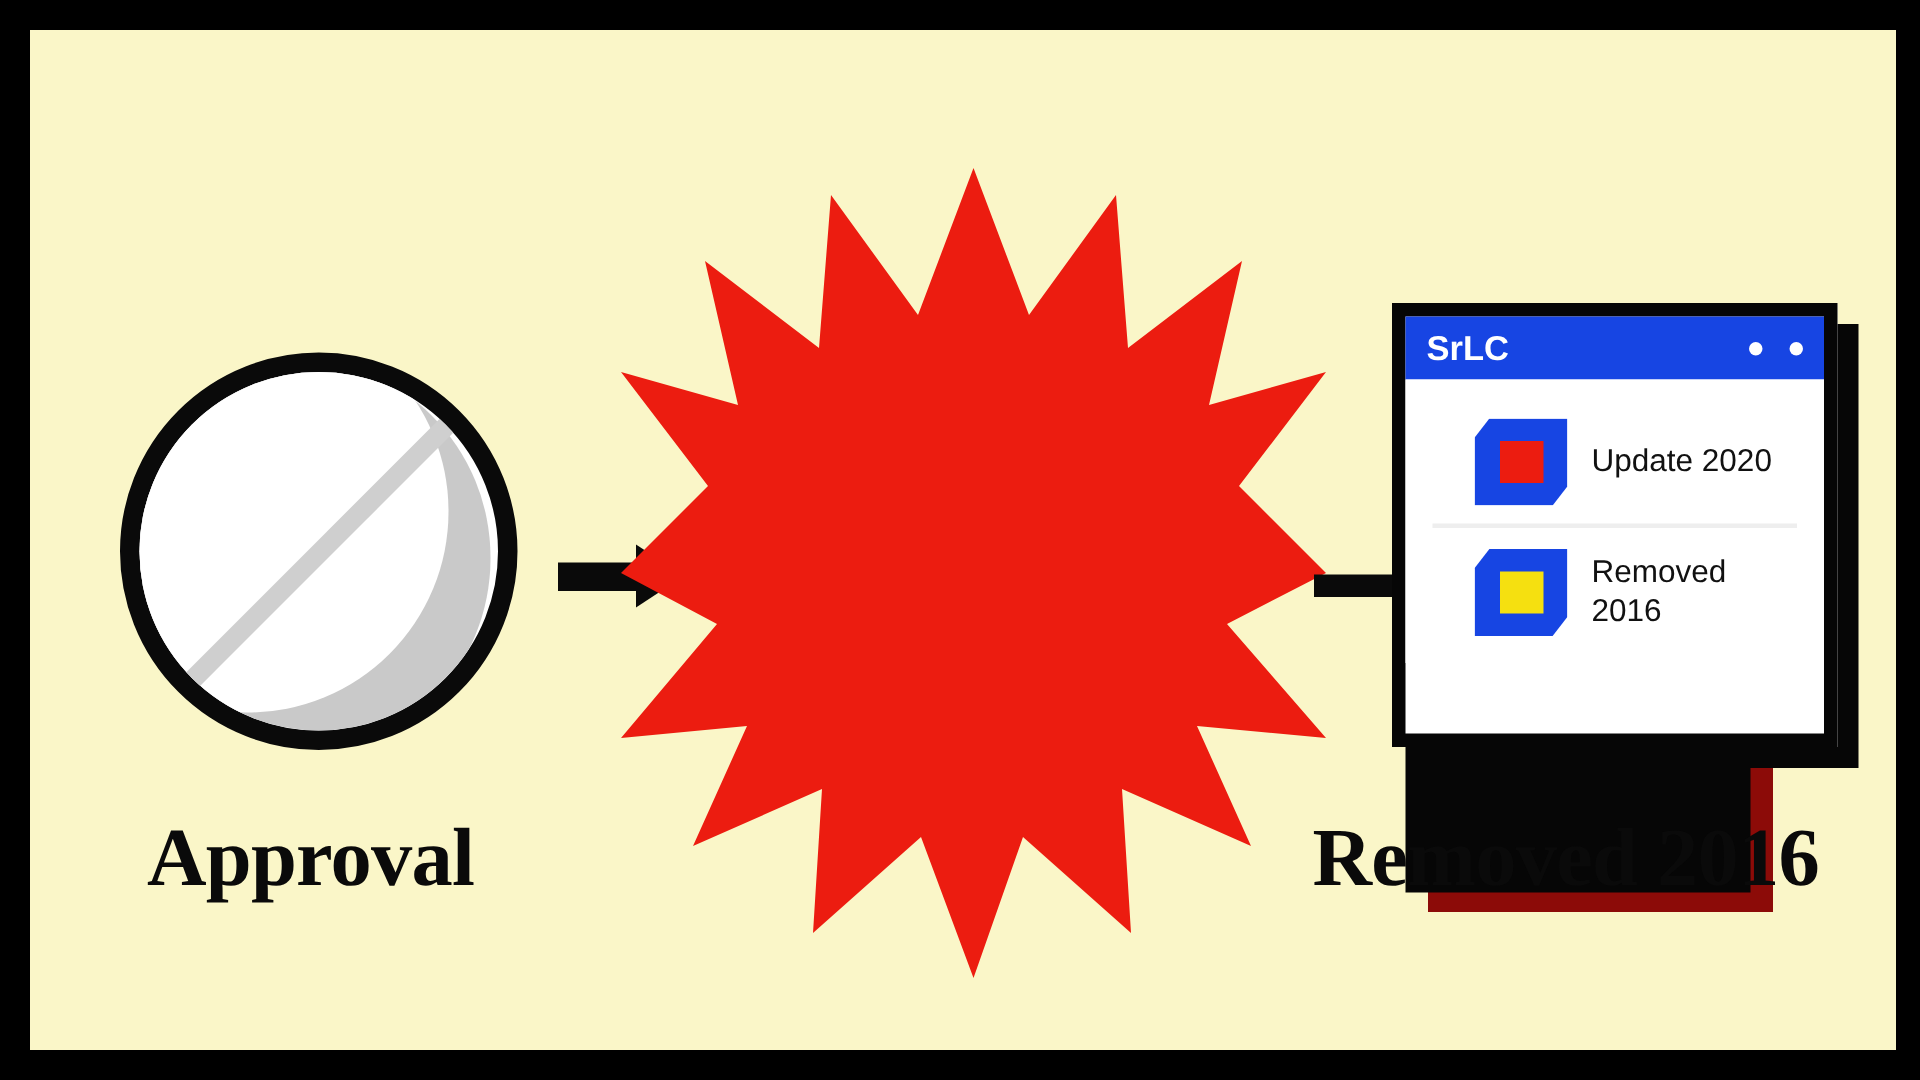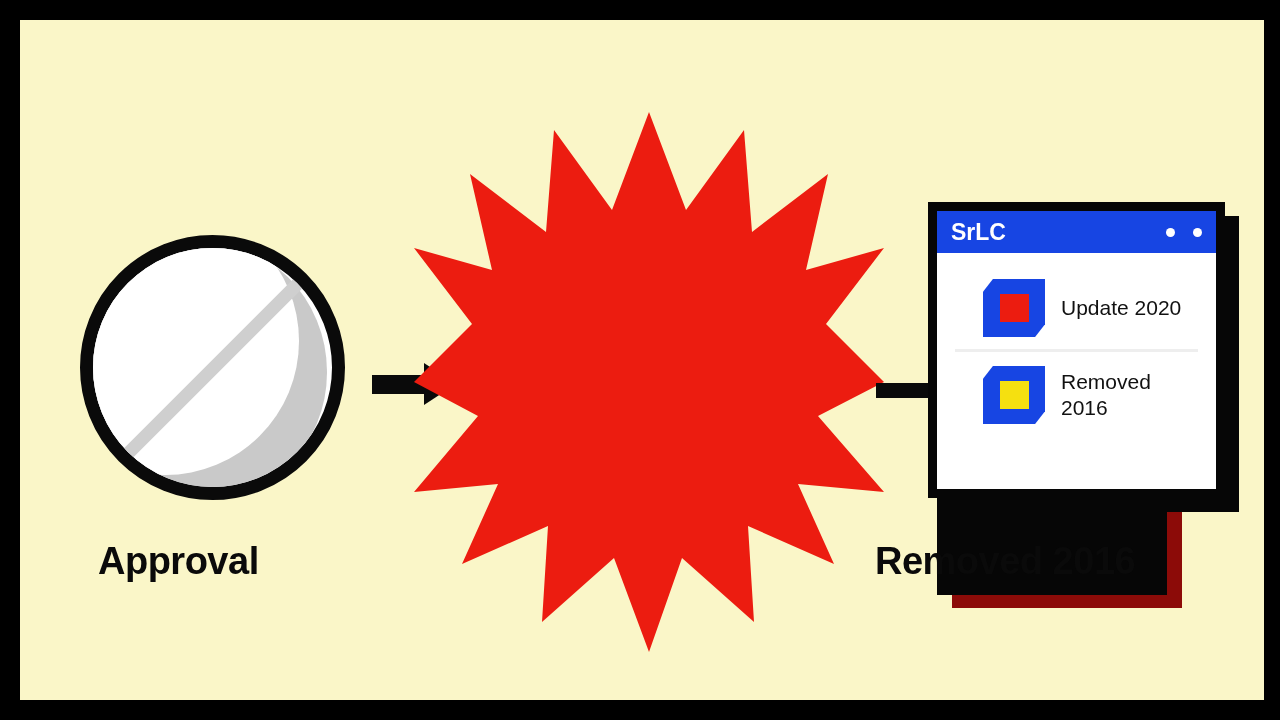--- a/index.html
+++ b/index.html
@@ -211,24 +211,25 @@
   }
   .swatch-core {
     width: 29px;
     height: 28px;
   }
 
   
   .caption {
     position: absolute;
     color: #0a0a0a;
-    font-size: 38px;
+    font-size: 55px;
     font-weight: bold;
     letter-spacing: -0.5px;
     white-space: nowrap;
+    font-family: Liberation Serif, serif;
   }
   .caption-left { left: 78px; top: 520px; }
   .caption-right { left: 855px; top: 520px; }
 </style>
 </head>
 <body>
 
 <div id="stage">
   <div id="canvas">
 

